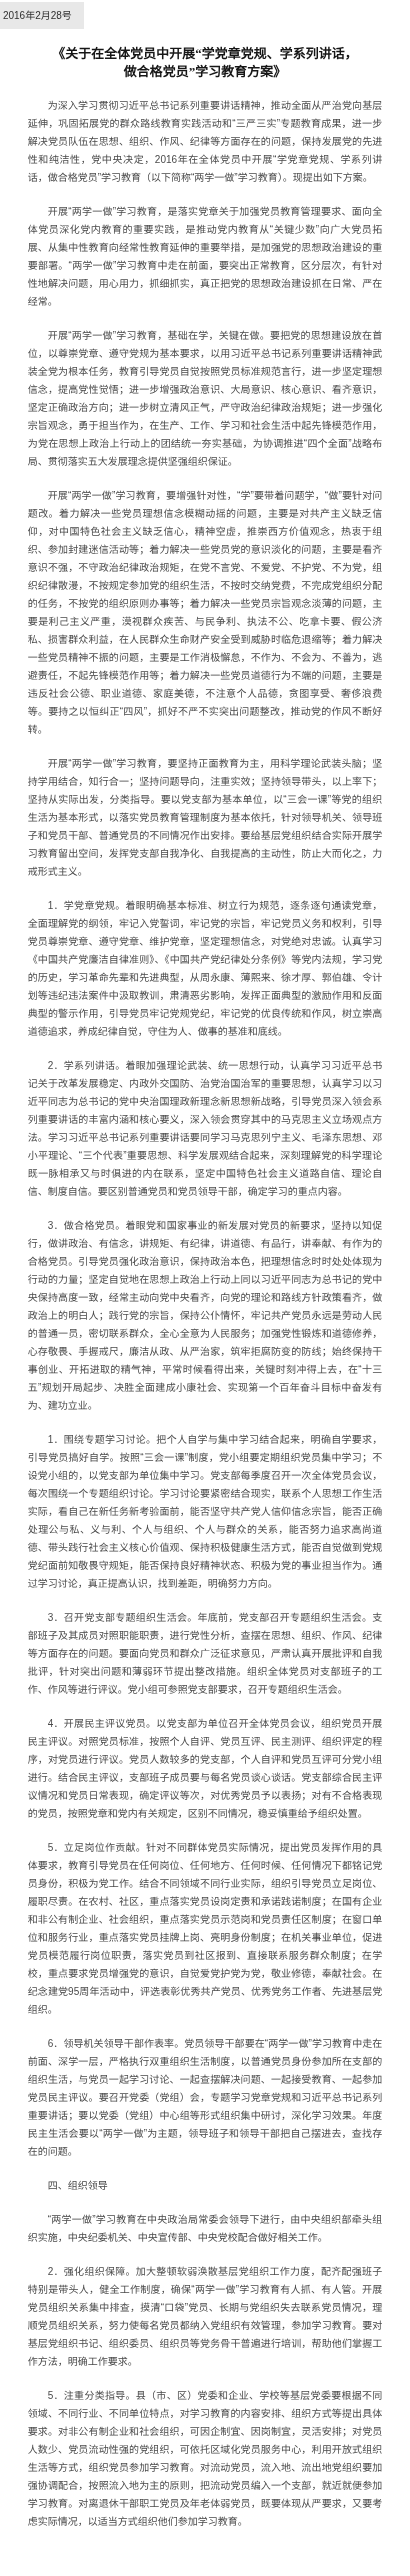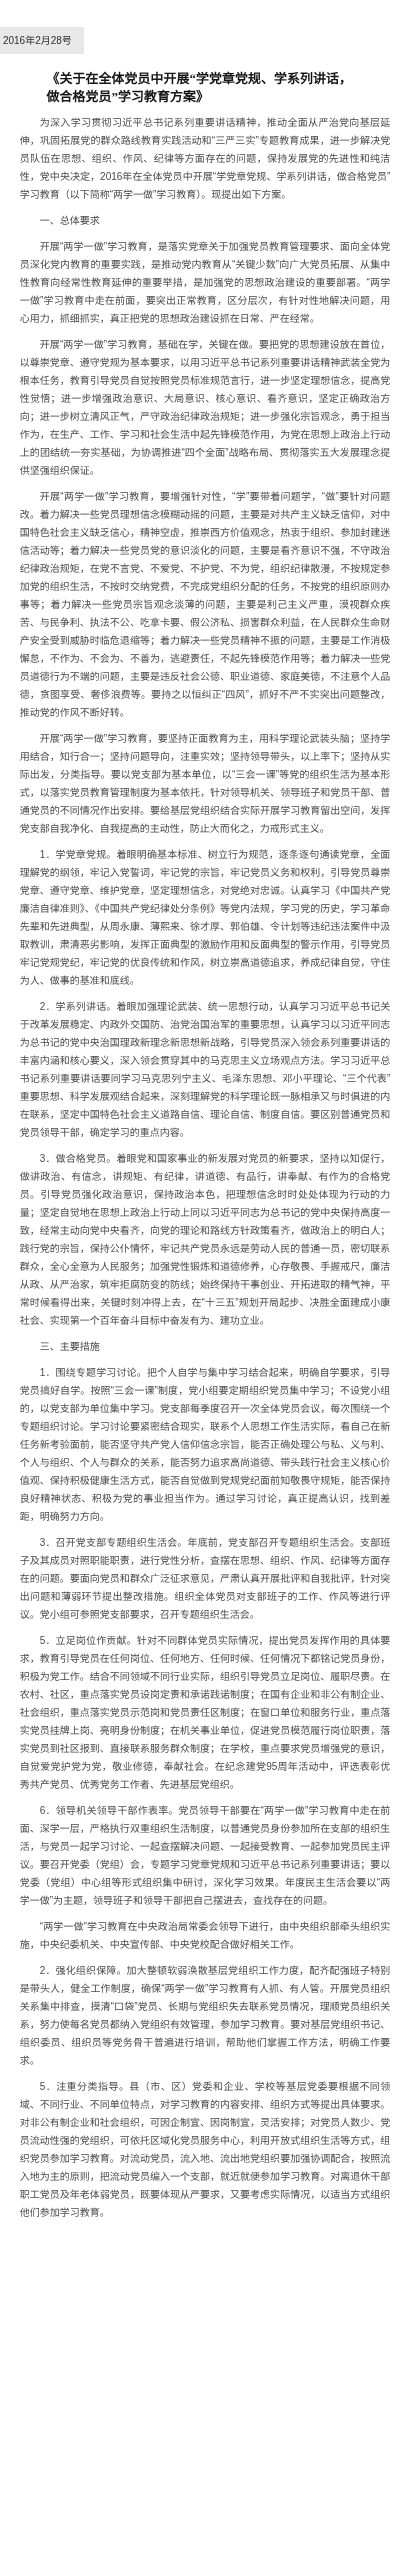--- a/index.html
+++ b/index.html
@@ -11,74 +11,75 @@
   body {
     width: 410px;
     font-family: "Liberation Sans", sans-serif;
   }
   .page {
     width: 410px;
     background: #ffffff;
   }
   .date-badge {
     display: inline-block;
-    margin-top: 27px;
+    margin-top: 2px;
     background: #e8e8e8;
     color: #2f2f2f;
     font-size: 10px;
     height: 27px;
     line-height: 27px;
     padding: 0 10.6px 0 2.9px;
     box-sizing: border-box;
     min-width: 84px;
   }
   .doc-title {
     width: 317px;
     margin: 16.4px auto 5.9px auto;
+    text-align: center;
     font-family: "Liberation Serif", serif;
     font-weight: bold;
     font-size: 13px;
     line-height: 18px;
     color: #161616;
   }
   .content {
     padding: 0 11.7px 15.2px 11.7px;
     font-size: 10px;
     line-height: 18px;
     color: #4a4a4a;
     text-align: justify;
   }
   .para {
-    margin: 8px;
+    margin: 16px;
     padding: 0;
     text-indent: 2em;
   }
   .para.heading {
     color: #474747;
   }
 </style>
 </head>
 <body>
 
 <div class="page">
   <div class="date-badge">2016年2月28号</div>
   <h1 class="doc-title">《关于在全体党员中开展“学党章党规、学系列讲话，做合格党员”学习教育方案》</h1>
   <div class="content" id="content">
       <p class="para">为深入学习贯彻习近平总书记系列重要讲话精神，推动全面从严治党向基层延伸，巩固拓展党的群众路线教育实践活动和“三严三实”专题教育成果，进一步解决党员队伍在思想、组织、作风、纪律等方面存在的问题，保持发展党的先进性和纯洁性，党中央决定，2016年在全体党员中开展“学党章党规、学系列讲话，做合格党员”学习教育（以下简称“两学一做”学习教育）。现提出如下方案。</p>
-      <p class="para heading">一、总体要求</p>
       <p class="para">开展“两学一做”学习教育，是落实党章关于加强党员教育管理要求、面向全体党员深化党内教育的重要实践，是推动党内教育从“关键少数”向广大党员拓展、从集中性教育向经常性教育延伸的重要举措，是加强党的思想政治建设的重要部署。“两学一做”学习教育中走在前面，要突出正常教育，区分层次，有针对性地解决问题，用心用力，抓细抓实，真正把党的思想政治建设抓在日常、严在经常。</p>
       <p class="para">开展“两学一做”学习教育，基础在学，关键在做。要把党的思想建设放在首位，以尊崇党章、遵守党规为基本要求，以用习近平总书记系列重要讲话精神武装全党为根本任务，教育引导党员自觉按照党员标准规范言行，进一步坚定理想信念，提高党性觉悟；进一步增强政治意识、大局意识、核心意识、看齐意识，坚定正确政治方向；进一步树立清风正气，严守政治纪律政治规矩；进一步强化宗旨观念，勇于担当作为，在生产、工作、学习和社会生活中起先锋模范作用，为党在思想上政治上行动上的团结统一夯实基础，为协调推进“四个全面”战略布局、贯彻落实五大发展理念提供坚强组织保证。</p>
       <p class="para">开展“两学一做”学习教育，要增强针对性，“学”要带着问题学，“做”要针对问题改。着力解决一些党员理想信念模糊动摇的问题，主要是对共产主义缺乏信仰，对中国特色社会主义缺乏信心，精神空虚，推崇西方价值观念，热衷于组织、参加封建迷信活动等；着力解决一些党员党的意识淡化的问题，主要是看齐意识不强，不守政治纪律政治规矩，在党不言党、不爱党、不护党、不为党，组织纪律散漫，不按规定参加党的组织生活，不按时交纳党费，不完成党组织分配的任务，不按党的组织原则办事等；着力解决一些党员宗旨观念淡薄的问题，主要是利己主义严重，漠视群众疾苦、与民争利、执法不公、吃拿卡要、假公济私、损害群众利益，在人民群众生命财产安全受到威胁时临危退缩等；着力解决一些党员精神不振的问题，主要是工作消极懈怠，不作为、不会为、不善为，逃避责任，不起先锋模范作用等；着力解决一些党员道德行为不端的问题，主要是违反社会公德、职业道德、家庭美德，不注意个人品德，贪图享受、奢侈浪费等。要持之以恒纠正“四风”，抓好不严不实突出问题整改，推动党的作风不断好转。</p>
       <p class="para">开展“两学一做”学习教育，要坚持正面教育为主，用科学理论武装头脑；坚持学用结合，知行合一；坚持问题导向，注重实效；坚持领导带头，以上率下；坚持从实际出发，分类指导。要以党支部为基本单位，以“三会一课”等党的组织生活为基本形式，以落实党员教育管理制度为基本依托，针对领导机关、领导班子和党员干部、普通党员的不同情况作出安排。要给基层党组织结合实际开展学习教育留出空间，发挥党支部自我净化、自我提高的主动性，防止大而化之，力戒形式主义。</p>
       <p class="para">1．学党章党规。着眼明确基本标准、树立行为规范，逐条逐句通读党章，全面理解党的纲领，牢记入党誓词，牢记党的宗旨，牢记党员义务和权利，引导党员尊崇党章、遵守党章、维护党章，坚定理想信念，对党绝对忠诚。认真学习《中国共产党廉洁自律准则》、《中国共产党纪律处分条例》等党内法规，学习党的历史，学习革命先辈和先进典型，从周永康、薄熙来、徐才厚、郭伯雄、令计划等违纪违法案件中汲取教训，肃清恶劣影响，发挥正面典型的激励作用和反面典型的警示作用，引导党员牢记党规党纪，牢记党的优良传统和作风，树立崇高道德追求，养成纪律自觉，守住为人、做事的基准和底线。</p>
       <p class="para">2．学系列讲话。着眼加强理论武装、统一思想行动，认真学习习近平总书记关于改革发展稳定、内政外交国防、治党治国治军的重要思想，认真学习以习近平同志为总书记的党中央治国理政新理念新思想新战略，引导党员深入领会系列重要讲话的丰富内涵和核心要义，深入领会贯穿其中的马克思主义立场观点方法。学习习近平总书记系列重要讲话要同学习马克思列宁主义、毛泽东思想、邓小平理论、“三个代表”重要思想、科学发展观结合起来，深刻理解党的科学理论既一脉相承又与时俱进的内在联系，坚定中国特色社会主义道路自信、理论自信、制度自信。要区别普通党员和党员领导干部，确定学习的重点内容。</p>
       <p class="para">3．做合格党员。着眼党和国家事业的新发展对党员的新要求，坚持以知促行，做讲政治、有信念，讲规矩、有纪律，讲道德、有品行，讲奉献、有作为的合格党员。引导党员强化政治意识，保持政治本色，把理想信念时时处处体现为行动的力量；坚定自觉地在思想上政治上行动上同以习近平同志为总书记的党中央保持高度一致，经常主动向党中央看齐，向党的理论和路线方针政策看齐，做政治上的明白人；践行党的宗旨，保持公仆情怀，牢记共产党员永远是劳动人民的普通一员，密切联系群众，全心全意为人民服务；加强党性锻炼和道德修养，心存敬畏、手握戒尺，廉洁从政、从严治家，筑牢拒腐防变的防线；始终保持干事创业、开拓进取的精气神，平常时候看得出来，关键时刻冲得上去，在“十三五”规划开局起步、决胜全面建成小康社会、实现第一个百年奋斗目标中奋发有为、建功立业。</p>
-      <p class="para heading">三、主要措施</p>
       <p class="para">1．围绕专题学习讨论。把个人自学与集中学习结合起来，明确自学要求，引导党员搞好自学。按照“三会一课”制度，党小组要定期组织党员集中学习；不设党小组的，以党支部为单位集中学习。党支部每季度召开一次全体党员会议，每次围绕一个专题组织讨论。学习讨论要紧密结合现实，联系个人思想工作生活实际，看自己在新任务新考验面前，能否坚守共产党人信仰信念宗旨，能否正确处理公与私、义与利、个人与组织、个人与群众的关系，能否努力追求高尚道德、带头践行社会主义核心价值观、保持积极健康生活方式，能否自觉做到党规党纪面前知敬畏守规矩，能否保持良好精神状态、积极为党的事业担当作为。通过学习讨论，真正提高认识，找到差距，明确努力方向。</p>
       <p class="para">3．召开党支部专题组织生活会。年底前，党支部召开专题组织生活会。支部班子及其成员对照职能职责，进行党性分析，查摆在思想、组织、作风、纪律等方面存在的问题。要面向党员和群众广泛征求意见，严肃认真开展批评和自我批评，针对突出问题和薄弱环节提出整改措施。组织全体党员对支部班子的工作、作风等进行评议。党小组可参照党支部要求，召开专题组织生活会。</p>
+      <p class="para">4．开展民主评议党员。以党支部为单位召开全体党员会议，组织党员开展民主评议。对照党员标准，按照个人自评、党员互评、民主测评、组织评定的程序，对党员进行评议。党员人数较多的党支部，个人自评和党员互评可分党小组进行。结合民主评议，支部班子成员要与每名党员谈心谈话。党支部综合民主评议情况和党员日常表现，确定评议等次，对优秀党员予以表扬；对有不合格表现的党员，按照党章和党内有关规定，区别不同情况，稳妥慎重给予组织处置。</p>
       <p class="para">5．立足岗位作贡献。针对不同群体党员实际情况，提出党员发挥作用的具体要求，教育引导党员在任何岗位、任何地方、任何时候、任何情况下都铭记党员身份，积极为党工作。结合不同领域不同行业实际，组织引导党员立足岗位、履职尽责。在农村、社区，重点落实党员设岗定责和承诺践诺制度；在国有企业和非公有制企业、社会组织，重点落实党员示范岗和党员责任区制度；在窗口单位和服务行业，重点落实党员挂牌上岗、亮明身份制度；在机关事业单位，促进党员模范履行岗位职责，落实党员到社区报到、直接联系服务群众制度；在学校，重点要求党员增强党的意识，自觉爱党护党为党，敬业修德，奉献社会。在纪念建党95周年活动中，评选表彰优秀共产党员、优秀党务工作者、先进基层党组织。</p>
       <p class="para">6．领导机关领导干部作表率。党员领导干部要在“两学一做”学习教育中走在前面、深学一层，严格执行双重组织生活制度，以普通党员身份参加所在支部的组织生活，与党员一起学习讨论、一起查摆解决问题、一起接受教育、一起参加党员民主评议。要召开党委（党组）会，专题学习党章党规和习近平总书记系列重要讲话；要以党委（党组）中心组等形式组织集中研讨，深化学习效果。年度民主生活会要以“两学一做”为主题，领导班子和领导干部把自己摆进去，查找存在的问题。</p>
+      <p class="para heading">四、组织领导</p>
       <p class="para">“两学一做”学习教育在中央政治局常委会领导下进行，由中央组织部牵头组织实施，中央纪委机关、中央宣传部、中央党校配合做好相关工作。</p>
       <p class="para">2．强化组织保障。加大整顿软弱涣散基层党组织工作力度，配齐配强班子特别是带头人，健全工作制度，确保“两学一做”学习教育有人抓、有人管。开展党员组织关系集中排查，摸清“口袋”党员、长期与党组织失去联系党员情况，理顺党员组织关系，努力使每名党员都纳入党组织有效管理，参加学习教育。要对基层党组织书记、组织委员、组织员等党务骨干普遍进行培训，帮助他们掌握工作方法，明确工作要求。</p>
       <p class="para">5．注重分类指导。县（市、区）党委和企业、学校等基层党委要根据不同领域、不同行业、不同单位特点，对学习教育的内容安排、组织方式等提出具体要求。对非公有制企业和社会组织，可因企制宜、因岗制宜，灵活安排；对党员人数少、党员流动性强的党组织，可依托区域化党员服务中心，利用开放式组织生活等方式，组织党员参加学习教育。对流动党员，流入地、流出地党组织要加强协调配合，按照流入地为主的原则，把流动党员编入一个支部，就近就便参加学习教育。对离退休干部职工党员及年老体弱党员，既要体现从严要求，又要考虑实际情况，以适当方式组织他们参加学习教育。</p>
     </div>
 </div>
 
 
 </body></html>

